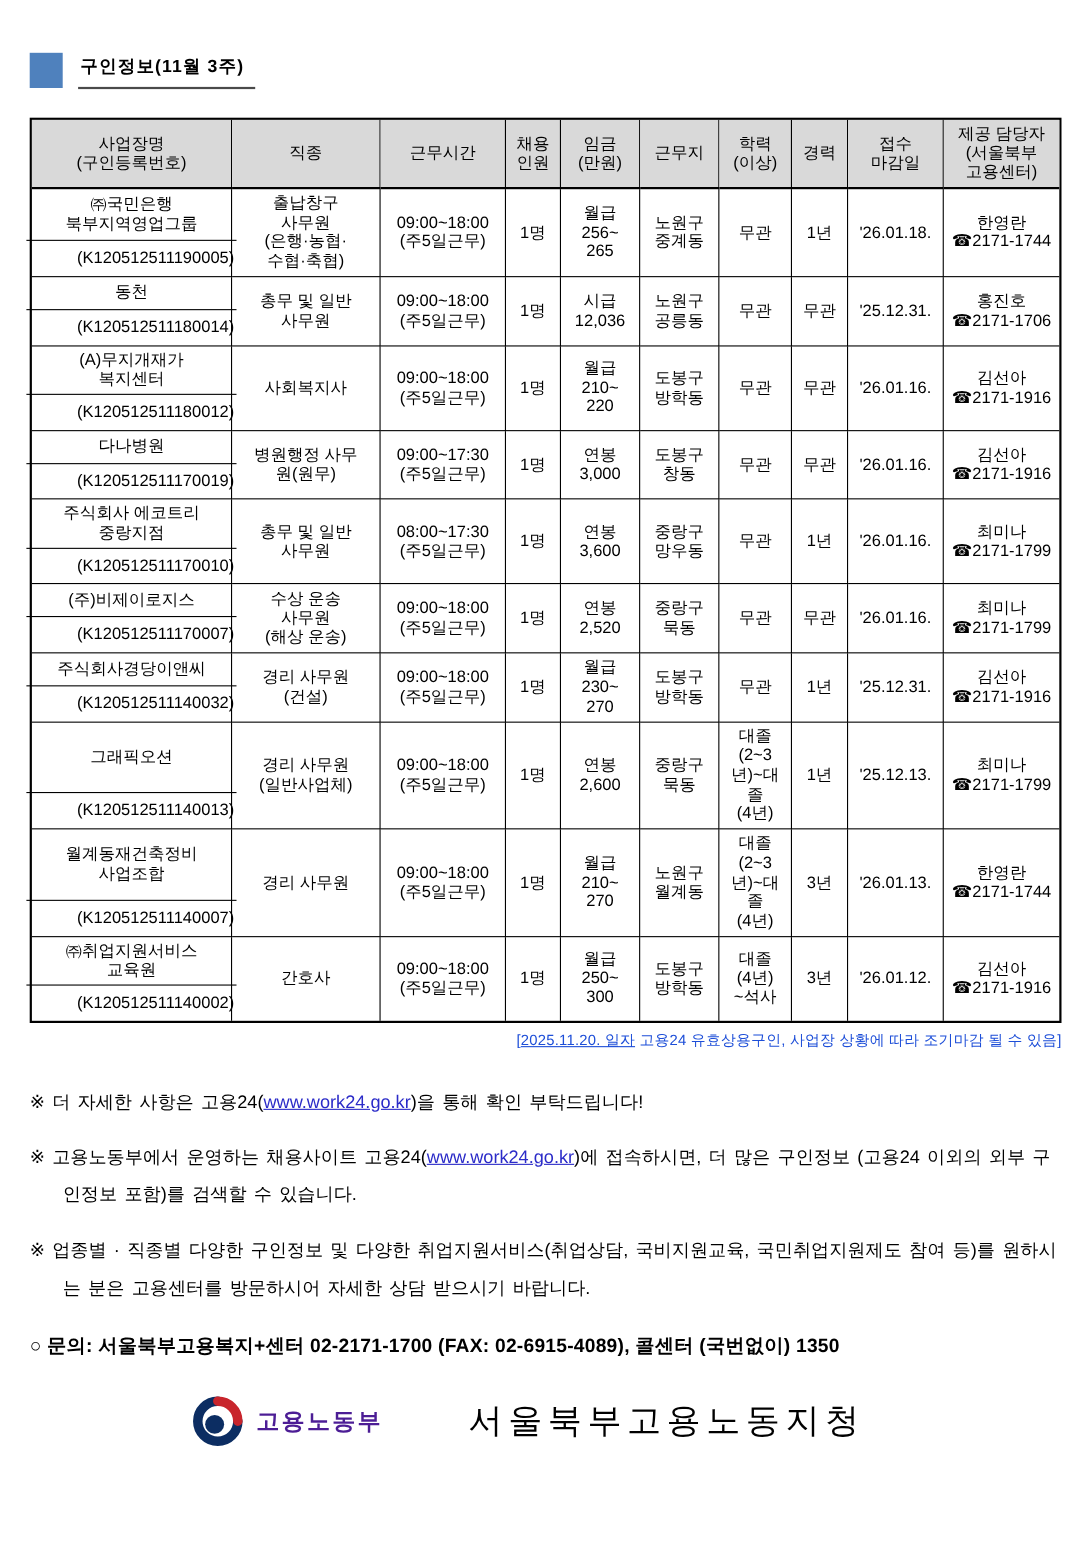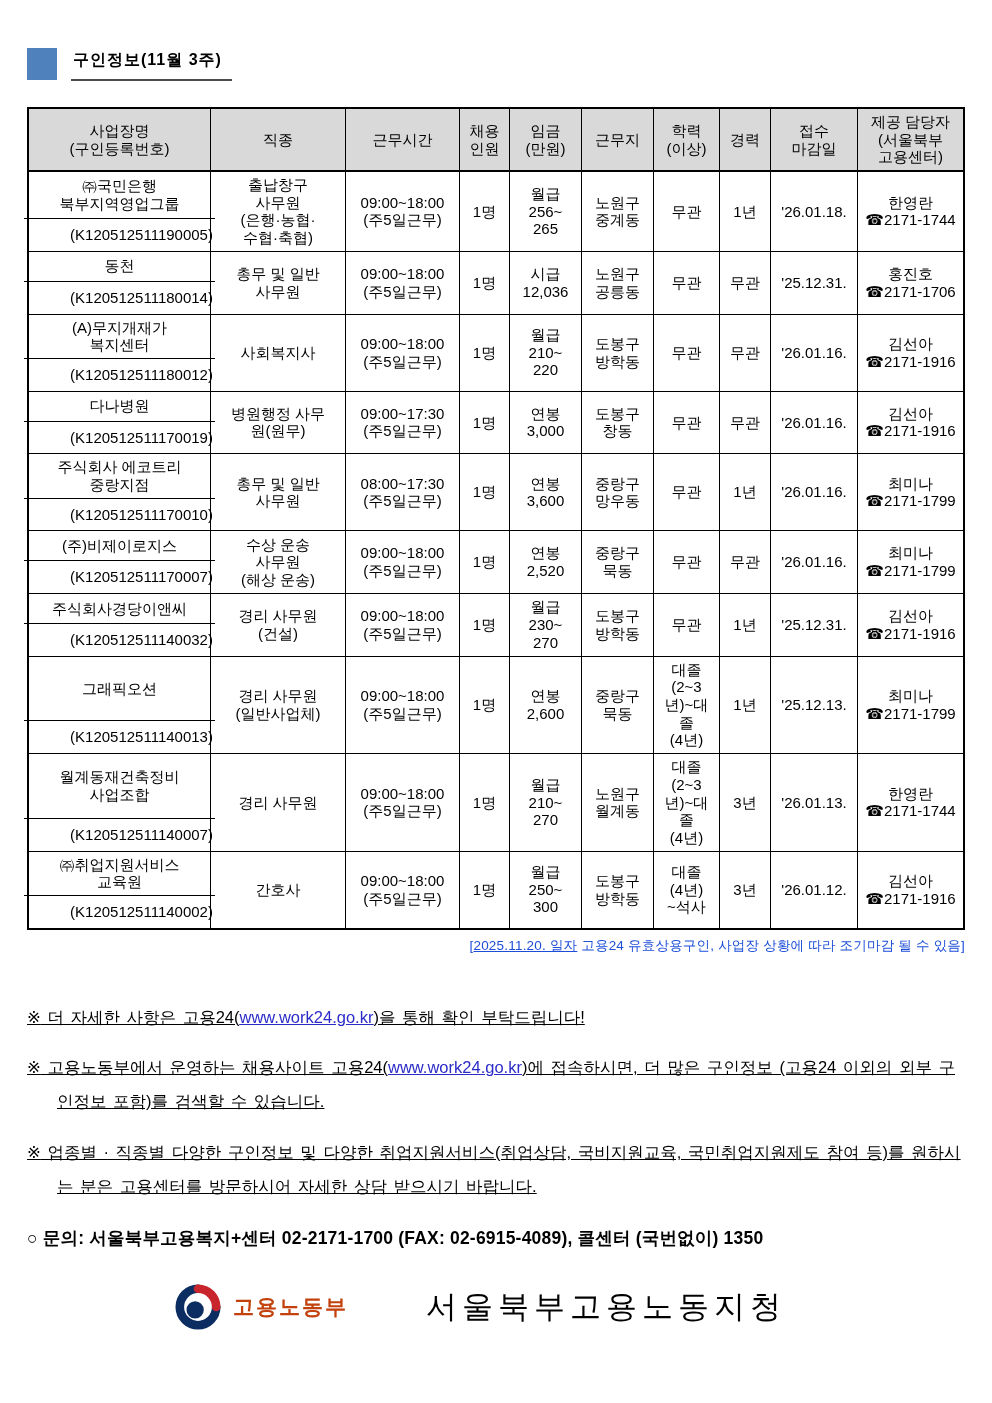--- a/index.html
+++ b/index.html
@@ -44,34 +44,34 @@
   .creg { display:flex; align-items:center; justify-content:center; padding:7px 2px;margin-left:44px; }
 
   
   .source-note {
     width:938px; text-align:right; margin-top:7px;
     font-size:13.5px; color:#1d4ed8; letter-spacing:0.2px;
   }
   .source-note .u { text-decoration:underline; }
 
   
-  .notes { margin-top:46px; font-size:16.5px;text-decoration:underline; }
+  .notes { margin-top:31px; font-size:16.5px; }
   .note {
     padding-left:30px; text-indent:-30px;
     line-height:2.05; margin-bottom:17px; word-spacing:2px;
   }
   .lnk { color:#2b2bc8; text-decoration:underline; cursor:pointer; }
 
   
   .inquiry { margin-top:22px; font-size:17.5px; font-weight:700; letter-spacing:0.2px; }
 
   
   .footer { display:flex; align-items:center; margin-top:34px; padding-left:148px; }
   .ministry { display:flex; align-items:center; gap:12px; }
-  .ministry-name { font-size:21px; font-weight:700; color:#c2410c; letter-spacing:2px; }
+  .ministry-name { font-size:21px; font-weight:700; color:#4c1d95; letter-spacing:2px; }
   .office-name { font-size:31px; font-weight:400; letter-spacing:5px; margin-left:78px; }
 </style>
 </head>
 <body>
 
 <div class="page">
 
   <div class="title-row">
     <div class="title-square"></div>
     <div class="doc-title">구인정보(11월 3주)</div>

